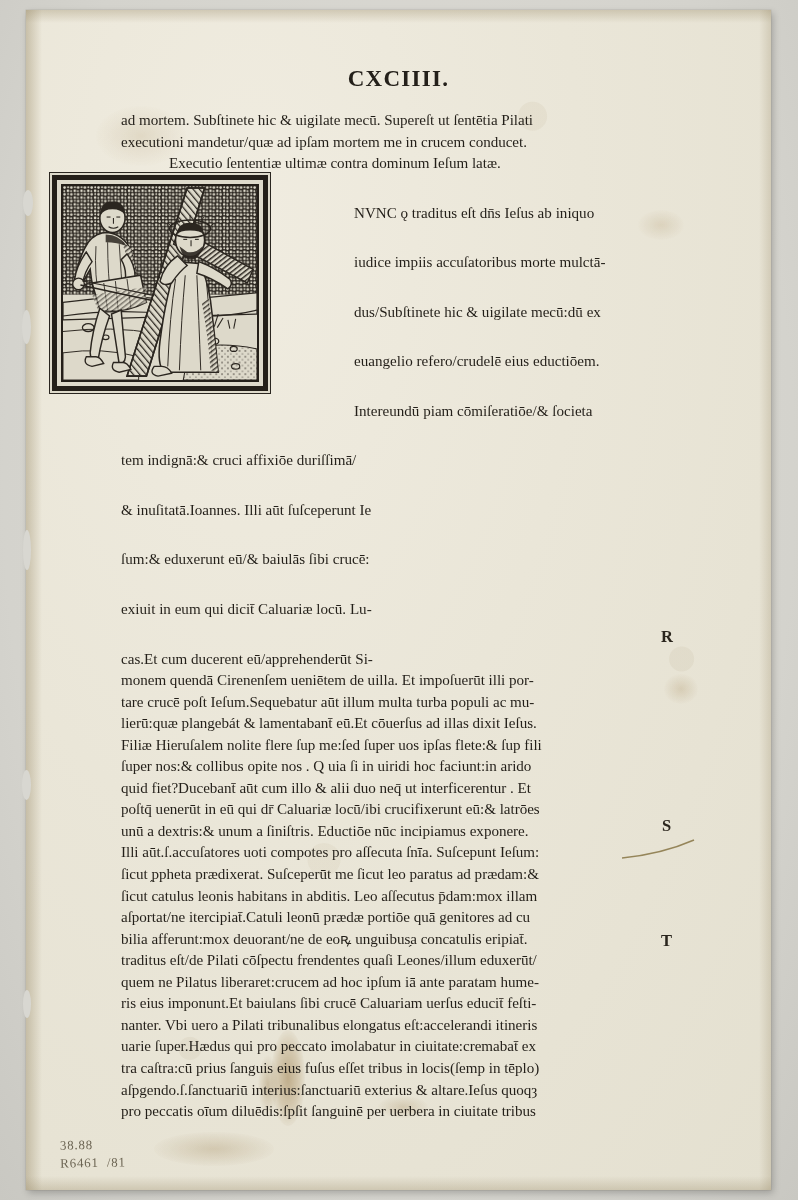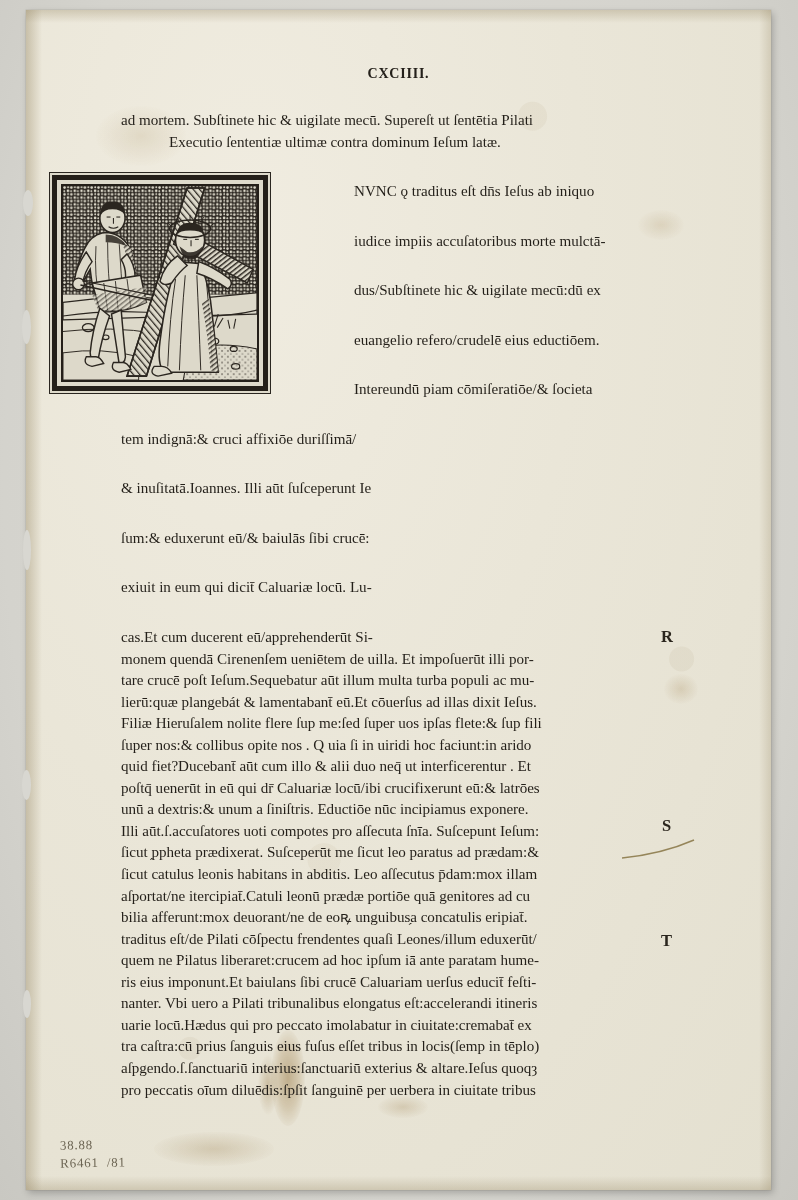--- a/index.html
+++ b/index.html
@@ -48,21 +48,21 @@
     background:linear-gradient(0deg, rgba(150,135,100,.30), rgba(150,135,100,0));}
   .nick{position:absolute;background:#d8d7d1;border-radius:50%;}
 
   
   .fox{position:absolute;border-radius:50%;pointer-events:none;mix-blend-mode:multiply;}
 
   
   .folio{
     position:absolute;left:0;right:0;top:56px;
     text-align:center;
-    font-size:14px;letter-spacing:.055em;color:#24201a;font-weight:600;
+    font-size:23px;letter-spacing:.055em;color:#24201a;font-weight:600;
   }
   .textblock{
     position:absolute;left:95px;top:100px;width:557px;
     color:#221e18;
   }
   .ln{
     font-size:15.1px;
     line-height:21.55px;
     letter-spacing:-.002em;
     white-space:nowrap;
@@ -144,20 +144,21 @@
     <div class="fox" style="left:638px;top:664px;width:34px;height:30px;
          background:radial-gradient(ellipse,rgba(165,130,70,.20) 0%,rgba(165,130,70,0) 74%);"></div>
     <div class="fox" style="left:70px;top:96px;width:90px;height:60px;
          background:radial-gradient(ellipse,rgba(170,140,85,.16) 0%,rgba(170,140,85,0) 74%);"></div>
 
     <div class="folio">CXCIIII.</div>
 
     <div class="textblock">
 
       <div class="ln">ad mortem. Subſtinete hic &amp; uigilate mecū. Supereſt ut ſentētia Pilati</div>
+      <div class="ln">executioni mandetur/quæ ad ipſam mortem me in crucem conducet.</div>
       <div class="ln indent">Executio ſententiæ ultimæ contra dominum Ieſum latæ.</div>
 
       <div class="wrapzone">
         <div class="cutholder"></div>
         <div class="wrapline">NVNC ǫ traditus eſt dn̄s Ieſus ab  iniquo</div>
         <div class="wrapline">iudice impiis accuſatoribus morte mulctā-</div>
         <div class="wrapline">dus/Subſtinete hic &amp; uigilate mecū:dū ex</div>
         <div class="wrapline">euangelio refero/crudelē eius eductiōem.</div>
         <div class="wrapline">Intereundū piam cōmiſeratiōe/&amp; ſocieta</div>
         <div class="wrapline">tem indignā:&amp; cruci affixiōe duriſſimā/</div>
@@ -179,21 +180,21 @@
           <div class="ln">unū a dextris:&amp; unum a ſiniſtris. Eductiōe nūc incipiamus exponere.</div>
           <div class="ln">Illi aūt.ſ.accuſatores uoti compotes pro aſſecuta ſnīa. Suſcepunt Ieſum:</div>
           <div class="ln">ſicut ̗ppheta prædixerat. Suſceperūt me ſicut  leo paratus ad prædam:&amp;</div>
           <div class="ln">ſicut catulus leonis habitans in abditis. Leo aſſecutus p̄dam:mox illam</div>
           <div class="ln">aſportat/ne itercipiat̄.Catuli leonū prædæ portiōe quā genitores ad cu</div>
           <div class="ln">bilia afferunt:mox deuorant/ne de eoꝶ unguibus̗a concatulis eripiat̄.</div>
           <div class="ln">traditus eſt/de Pilati cōſpectu frendentes quaſi Leones/illum eduxerūt/</div>
           <div class="ln">quem ne Pilatus liberaret:crucem ad hoc ipſum iā ante paratam hume-</div>
           <div class="ln">ris eius imponunt.Et baiulans ſibi crucē Caluariam uerſus educit̄ feſti-</div>
           <div class="ln">nanter. Vbi uero a Pilati tribunalibus elongatus eſt:accelerandi  itineris</div>
-          <div class="ln">uarie locū.Hædus qui pro peccato imolabatur in ciuitate:cremabat̄ ex</div>
+          <div class="ln">uarie ſuper.Hædus qui pro peccato imolabatur in ciuitate:cremabat̄ ex</div>
           <div class="ln">tra caſtra:cū prius ſanguis eius fuſus eſſet tribus in locis(ſemp in tēplo)</div>
           <div class="ln">aſpgendo.ſ.ſanctuariū interius:ſanctuariū exterius &amp; altare.Ieſus quoqȝ</div>
           <div class="ln">pro peccatis oīum diluēdis:ſpſit ſanguinē per uerbera in ciuitate  tribus</div>
         </div>
     </div>
 
     <div class="woodcut" style="left:23px;top:162px;">
       <div class="wc-outer"></div>
       <div class="wc-inner">
         <svg class="wc-art" viewBox="0 0 200 200" preserveAspectRatio="none">

